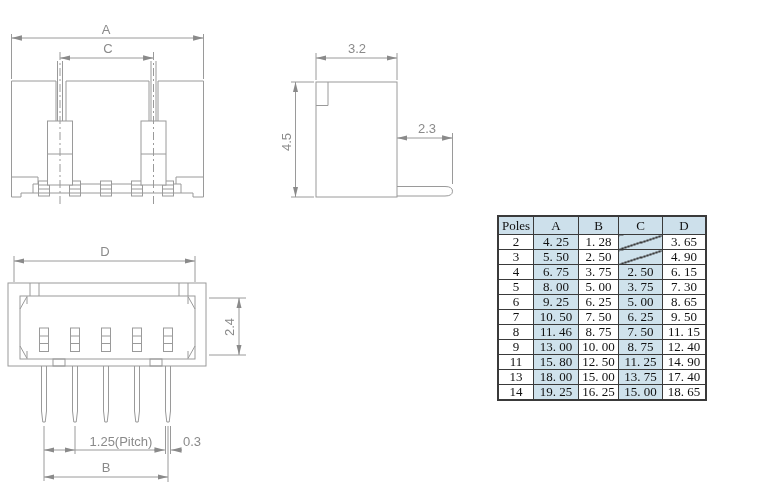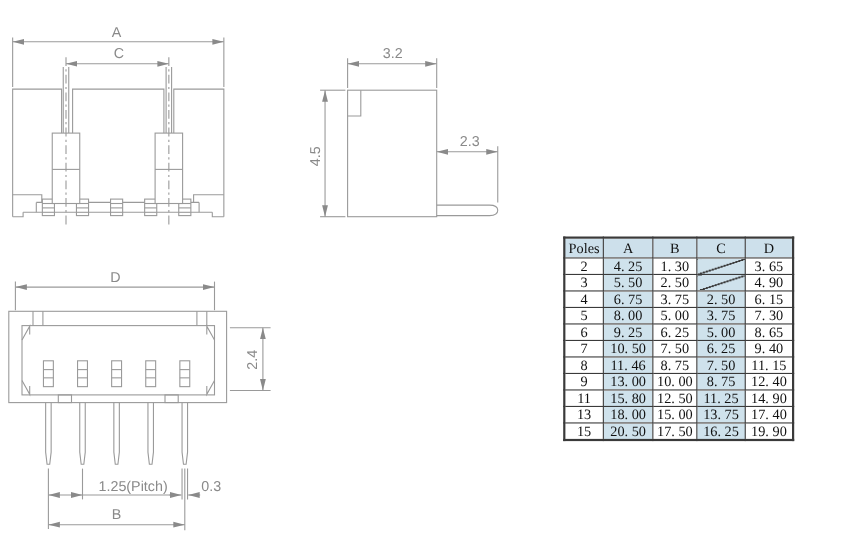--- a/index.html
+++ b/index.html
@@ -28,21 +28,20 @@
     font-size:13px;
   }
   #table-wrap{position:absolute;left:497px;top:215px;}
   table.poles{
     border-collapse:collapse;
     font-family:"Liberation Serif",serif;
     font-size:13px;
     color:var(--ttext);
     border:2px solid var(--tborder);
     table-layout:fixed;
-    margin-left:15px;
   }
   table.poles th,table.poles td{
     border:1px solid var(--tborder);
     text-align:center;vertical-align:middle;
     padding:0;height:14px;line-height:14px;
     overflow:hidden;white-space:nowrap;
   }
   table.poles th{background:var(--header-bg);font-weight:normal;height:17px;line-height:17px;}
   table.poles th:nth-child(1),table.poles td:nth-child(1){width:34px;}
   table.poles th:nth-child(2),table.poles td:nth-child(2){width:44px;}
@@ -254,21 +253,21 @@
           <th>A</th>
           <th>B</th>
           <th>C</th>
           <th>D</th>
         </tr>
     </thead>
     <tbody>
         <tr>
           <td>2</td>
           <td class="hl">4. 25</td>
-          <td>1. 30</td>
+          <td>1. 28</td>
           <td class="hl na"></td>
           <td>3. 65</td>
         </tr>
         <tr>
           <td>3</td>
           <td class="hl">5. 50</td>
           <td>2. 50</td>
           <td class="hl na"></td>
           <td>4. 90</td>
         </tr>
@@ -291,21 +290,21 @@
           <td class="hl">9. 25</td>
           <td>6. 25</td>
           <td class="hl">5. 00</td>
           <td>8. 65</td>
         </tr>
         <tr>
           <td>7</td>
           <td class="hl">10. 50</td>
           <td>7. 50</td>
           <td class="hl">6. 25</td>
-          <td>9. 40</td>
+          <td>9. 50</td>
         </tr>
         <tr>
           <td>8</td>
           <td class="hl">11. 46</td>
           <td>8. 75</td>
           <td class="hl">7. 50</td>
           <td>11. 15</td>
         </tr>
         <tr>
           <td>9</td>
@@ -322,21 +321,21 @@
           <td>14. 90</td>
         </tr>
         <tr>
           <td>13</td>
           <td class="hl">18. 00</td>
           <td>15. 00</td>
           <td class="hl">13. 75</td>
           <td>17. 40</td>
         </tr>
         <tr>
-          <td>15</td>
-          <td class="hl">20. 50</td>
-          <td>17. 50</td>
-          <td class="hl">16. 25</td>
-          <td>19. 90</td>
+          <td>14</td>
+          <td class="hl">19. 25</td>
+          <td>16. 25</td>
+          <td class="hl">15. 00</td>
+          <td>18. 65</td>
         </tr>
       </tbody>
   </table>
 </div>
 
 </body></html>

